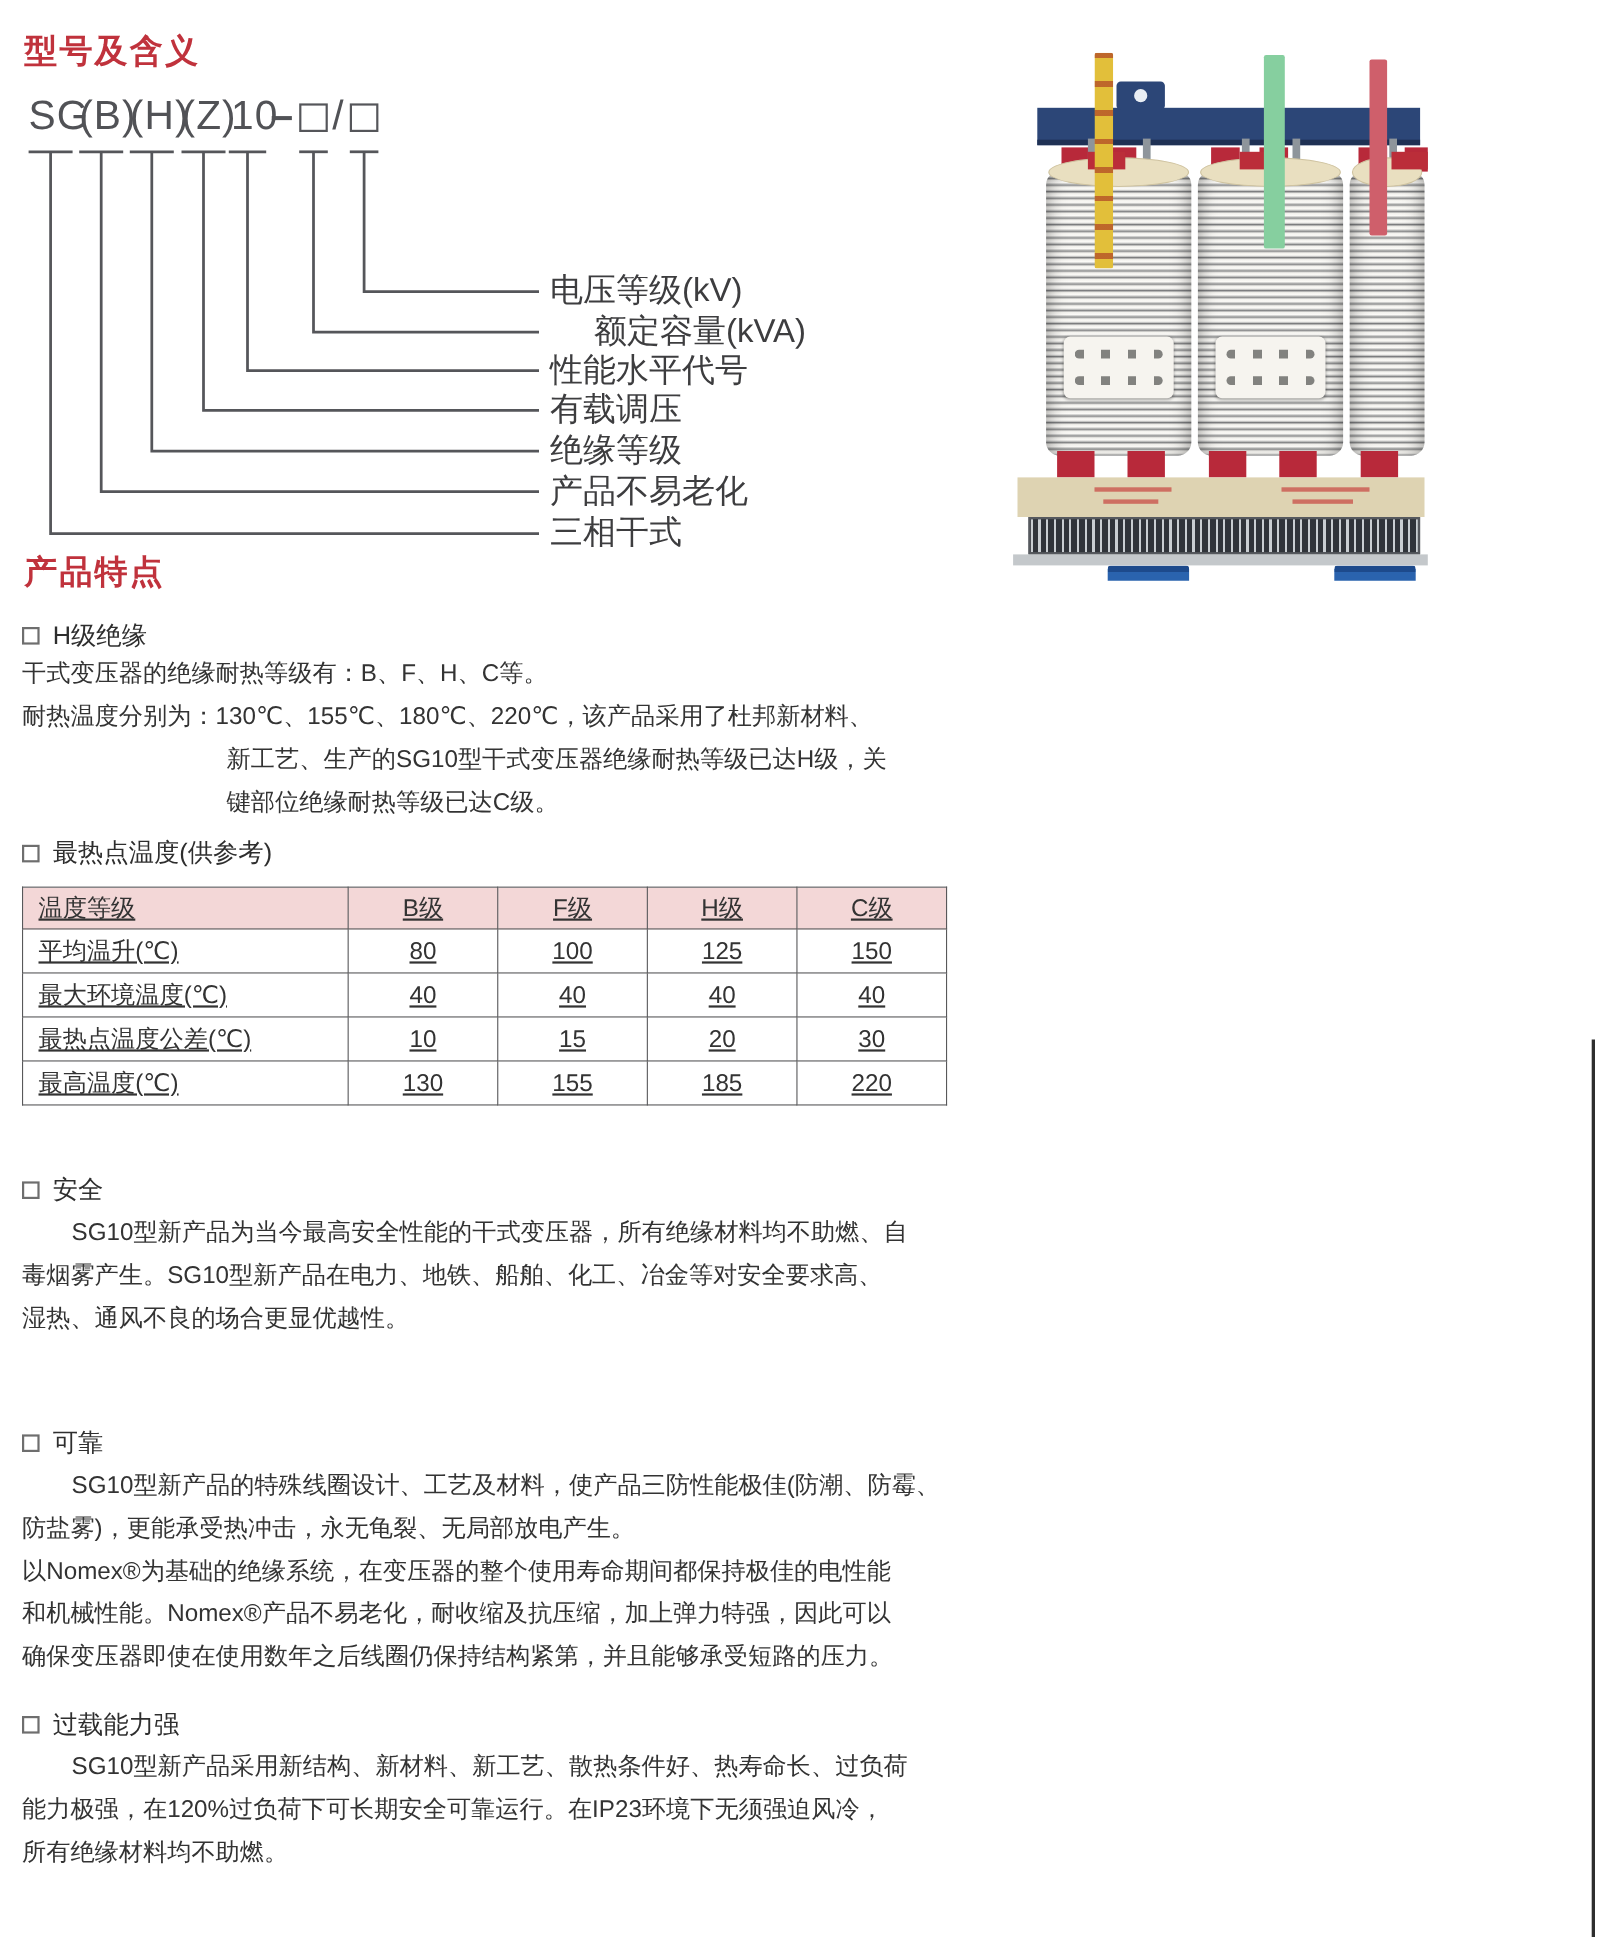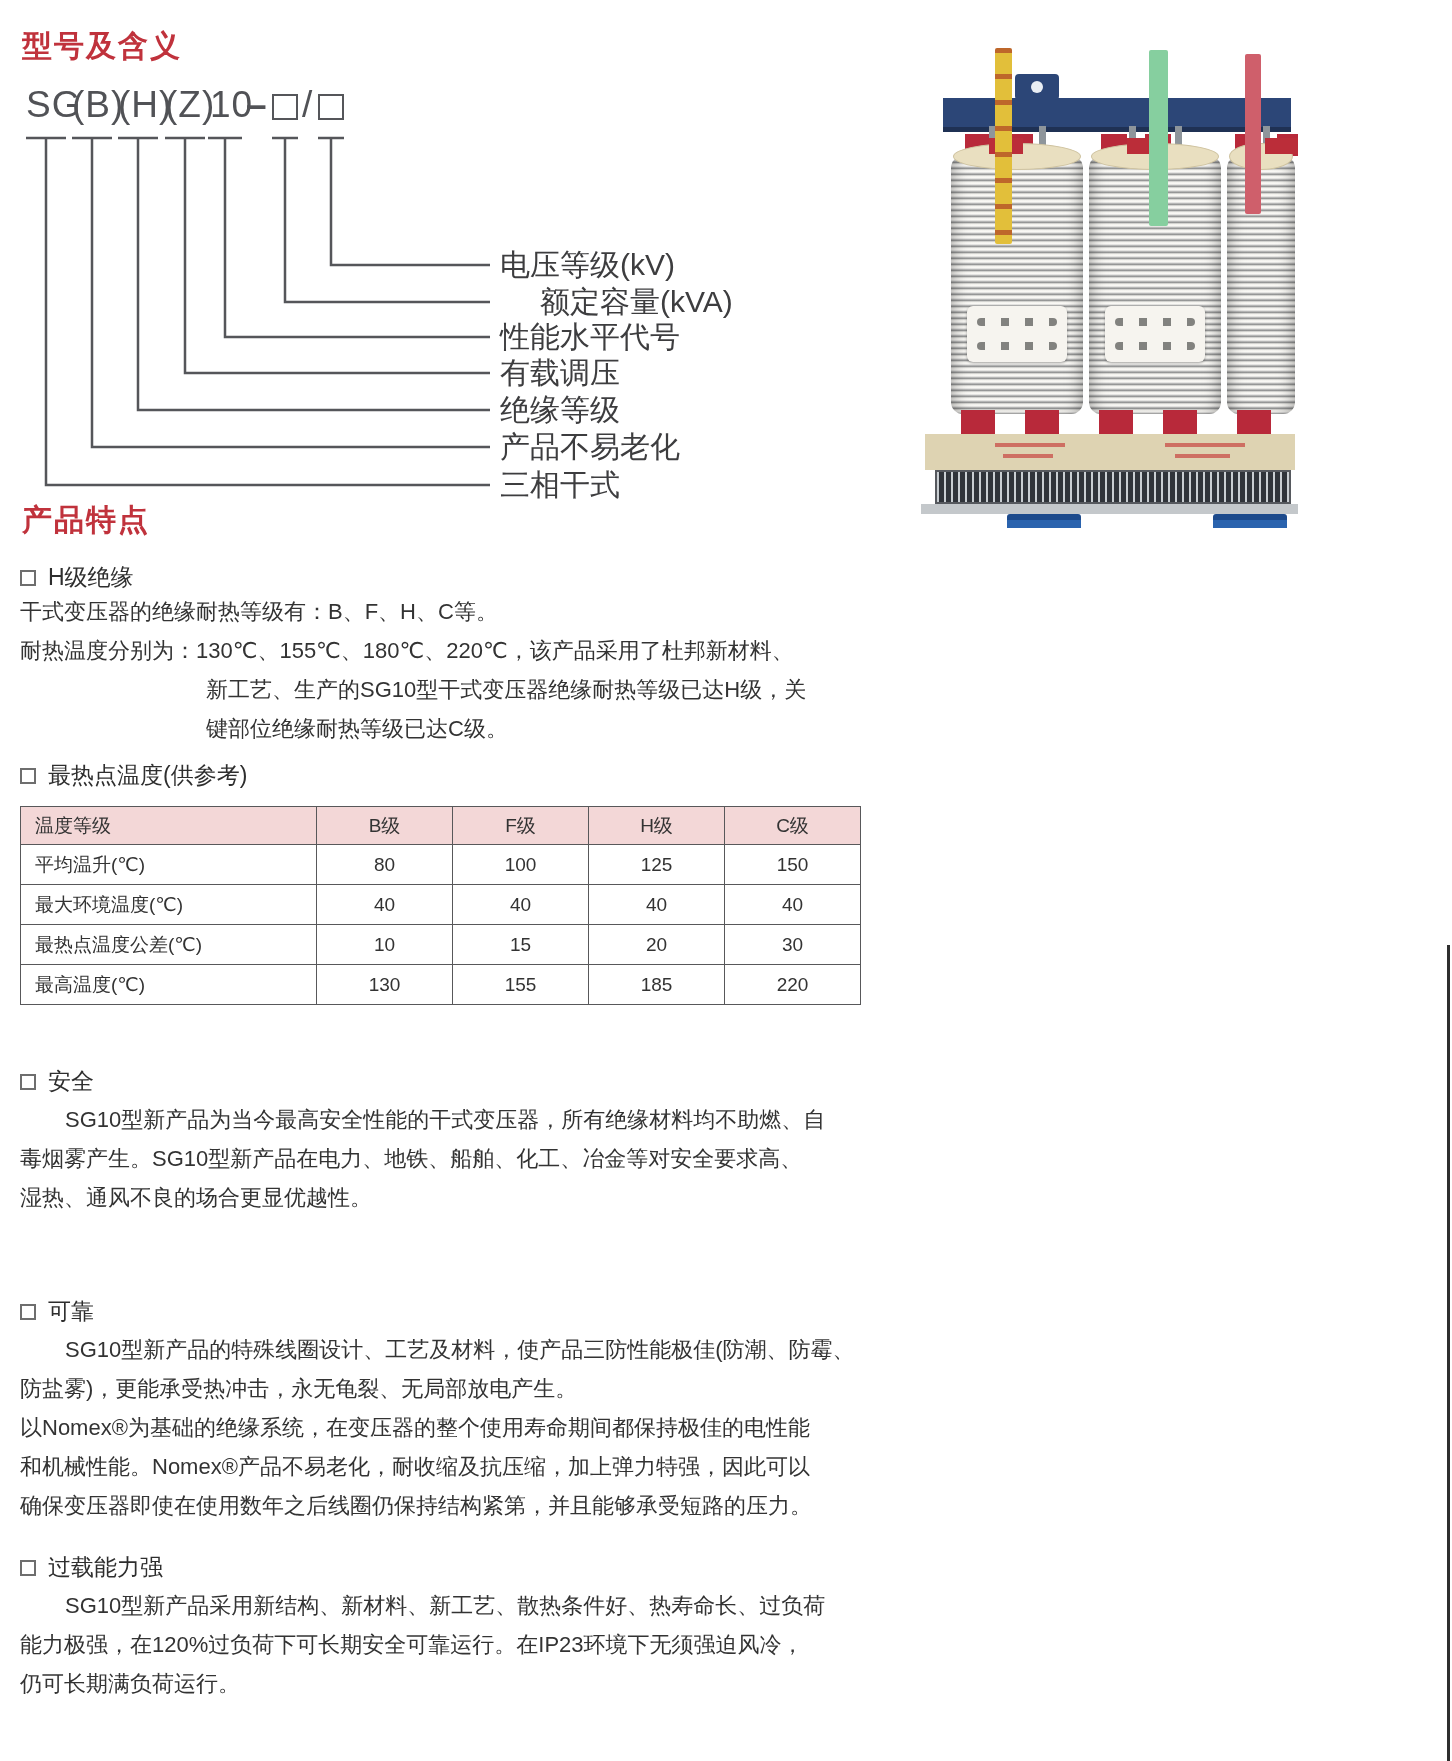--- a/index.html
+++ b/index.html
@@ -48,21 +48,21 @@
   }
   .bh .sq{width:16px;height:16px;border:2px solid #6e6e6e;background:#fff;flex:0 0 auto;}
   .para{position:absolute;left:20px;font-size:22px;line-height:39px;color:#333;white-space:nowrap;}
   .para .ln{display:block;}
   .ind2{padding-left:45px;}
   .hang{padding-left:186px;}
 
   
   .ttable{
     position:absolute;left:20px;top:806px;border-collapse:collapse;table-layout:fixed;
-    width:840px;font-size:19px;color:#333;
+    width:840px;font-size:22px;color:#333;text-decoration:underline;
   }
   .ttable th,.ttable td{border:1px solid #58585a;font-weight:normal;text-align:center;}
   .ttable th{background:var(--pink);height:38px;}
   .ttable td{height:40px;background:#fff;}
   .ttable .c0{text-align:left;padding-left:14px;}
 
   
   .photo{position:absolute;left:793px;top:28px;width:505px;height:500px;overflow:hidden;}
   .beam{position:absolute;left:150px;top:70px;width:348px;height:34px;background:#2c4677;border-bottom:5px solid #1f3154;}
   .lug{position:absolute;left:222px;top:46px;width:44px;height:26px;background:#2c4677;border-radius:4px;}
@@ -292,17 +292,17 @@
     <span class="ln">确保变压器即使在使用数年之后线圈仍保持结构紧第，并且能够承受短路的压力。</span>
   </div>
 
   <div class="bh" style="top:1552px">
     <span class="sq"></span>
     <span>过载能力强</span>
   </div>
   <div class="para" style="top:1586px">
     <span class="ln ind2">SG10型新产品采用新结构、新材料、新工艺、散热条件好、热寿命长、过负荷</span>
     <span class="ln">能力极强，在120%过负荷下可长期安全可靠运行。在IP23环境下无须强迫风冷，</span>
-    <span class="ln">仍可长期满负荷运行。</span>
+    <span class="ln">所有绝缘材料均不助燃。</span>
   </div>
 
   <div class="edge-line"></div>
 </div>
 
 </body></html>

